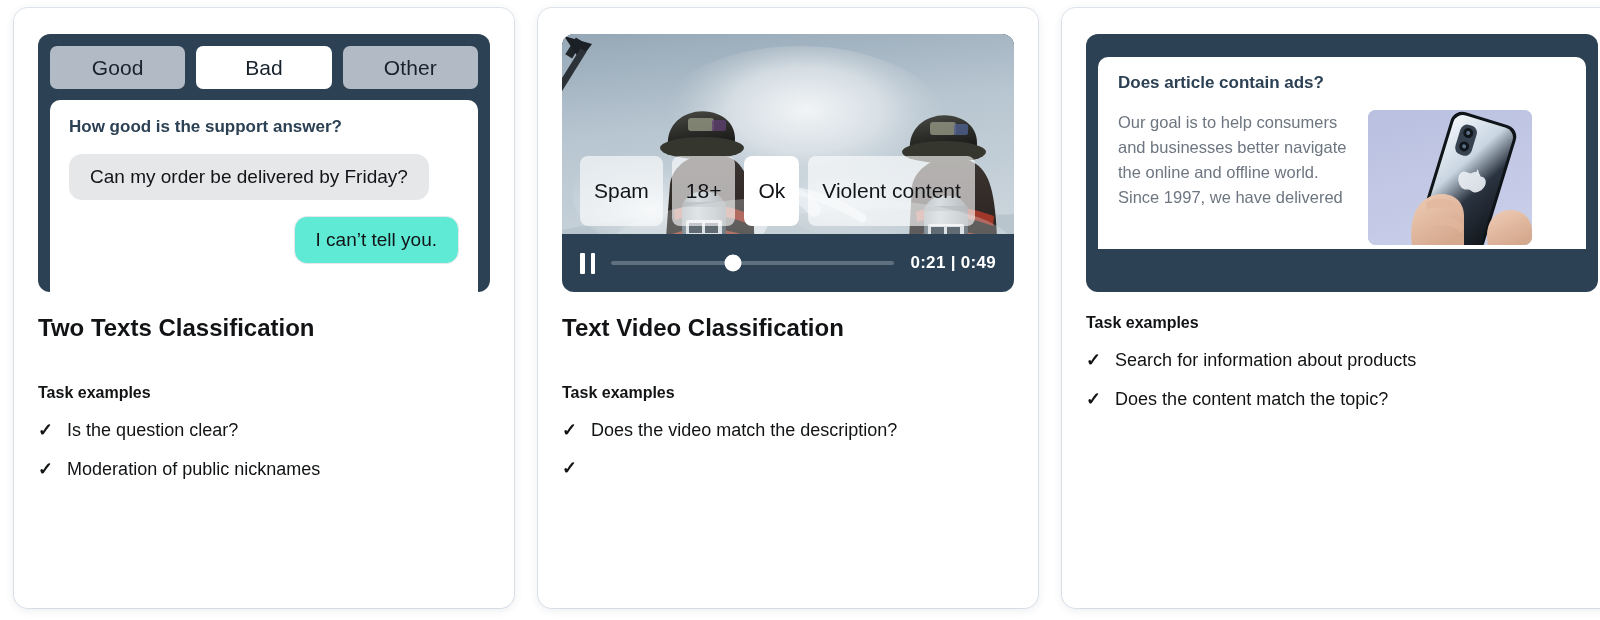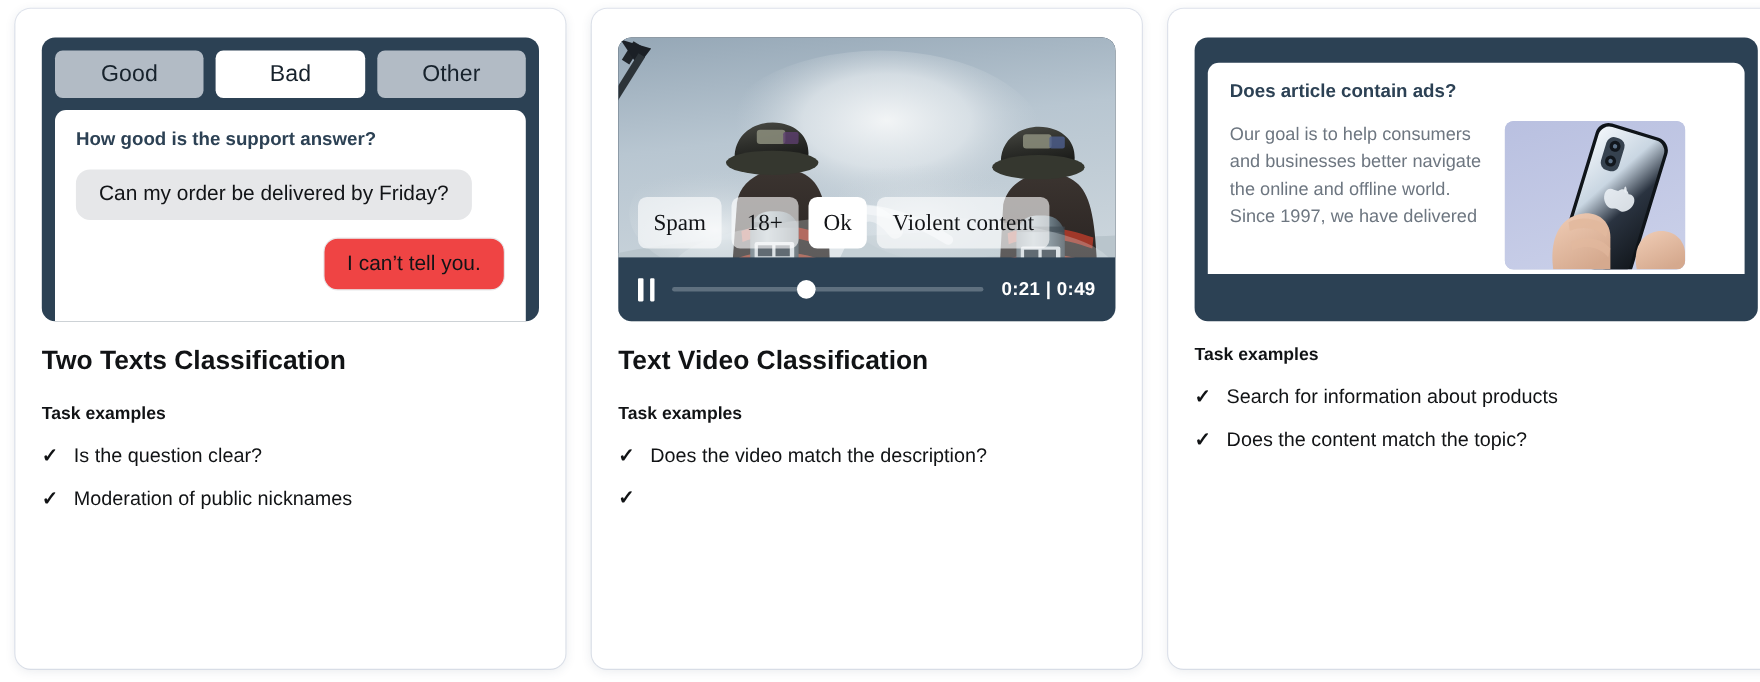--- a/index.html
+++ b/index.html
@@ -99,21 +99,21 @@
     color: #121417;
     display: inline-block;
     max-width: 85%;
   }
   .bubble-out-wrap {
     display: flex;
     justify-content: flex-end;
     margin-top: 16px;
   }
   .bubble-out {
-    background: #ef4444;
+    background: #5eead4;
     border: 1px solid #e6e7e9;
     border-radius: 13px;
     padding: 12px 21px;
     font-size: 19px;
     color: #121417;
     display: inline-block;
   }
 
   
   .video {
@@ -128,25 +128,24 @@
     position: absolute;
     left: 18px;
     right: 18px;
     bottom: 66px;
     display: flex;
     gap: 9px;
   }
   .vlabel {
     background: rgba(255,255,255,0.62);
     border-radius: 8px;
-    padding: 11px 14px;
+    padding: 23px 14px;
     font-size: 21px;
     color: #121417;
     white-space: nowrap;
-    font-family: Liberation Serif, serif;
   }
   .vlabel.sel { background: #ffffff; }
   .vbar {
     position: absolute;
     left: 0; right: 0; bottom: 0;
     height: 58px;
     background: #2c4154;
     display: flex;
     align-items: center;
     padding: 0 18px;
@@ -208,21 +207,21 @@
     overflow: hidden;
     position: relative;
     background: #b9c0de;
   }
 
   
   .meta { padding: 22px 24px 0 24px; }
   .title {
     font-size: 24px;
     color: #111315;
-    margin: 0 0 26px 0;
+    margin: 0 0 42px 0;
     white-space: nowrap;
   }
   .sub {
     font-size: 16px;
     font-weight: bold;
     color: #111315;
     margin: 0 0 18px 0;
   }
   .ex {
     display: flex;

